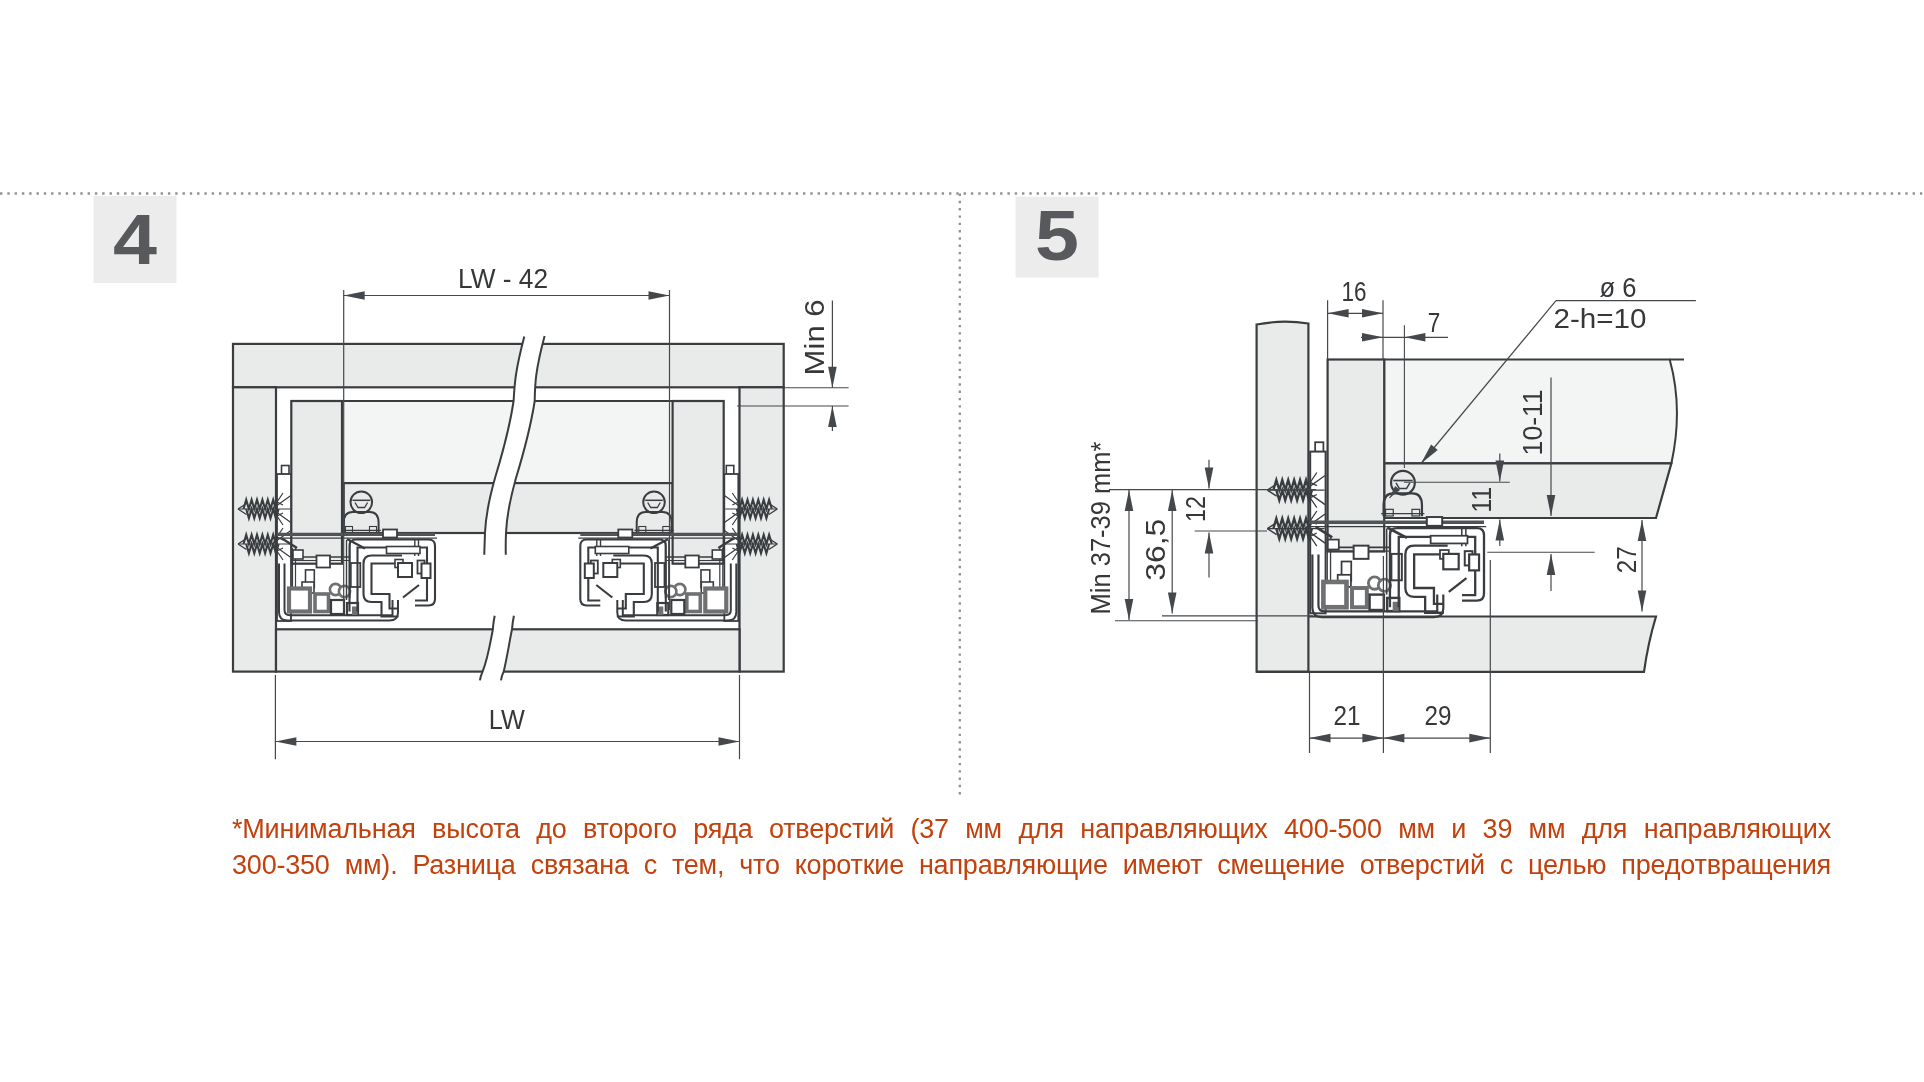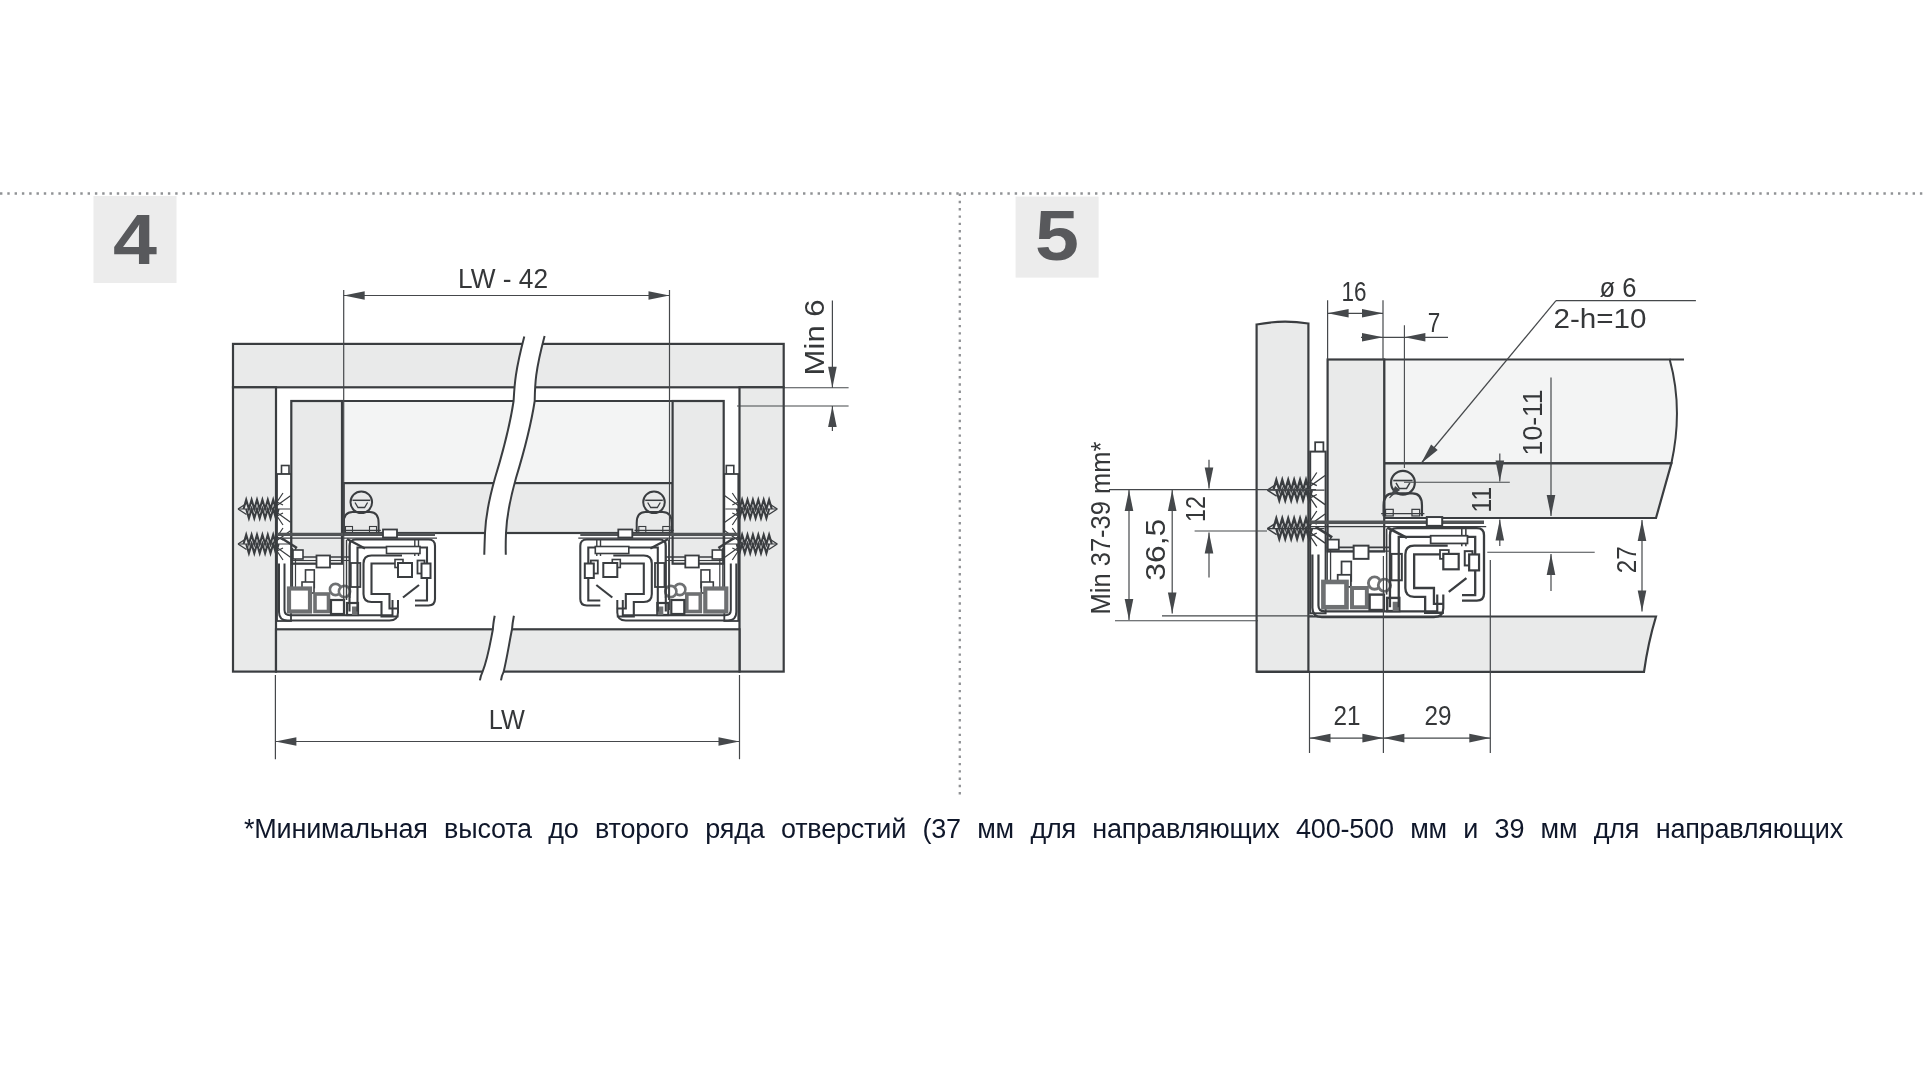--- a/index.html
+++ b/index.html
@@ -234,15 +234,16 @@
     <line x1="1309.5" y1="738.1" x2="1490.3" y2="738.1" stroke="#45484b" stroke-width="1.2"></line>
     <polygon points="1309.5,738.1 1330.5,733.8 1330.5,742.4" fill="#45484b"></polygon>
     <polygon points="1383.4,738.1 1362.4,742.4 1362.4,733.8" fill="#45484b"></polygon>
     <text x="1347" y="724.8" text-anchor="middle" font-family="Liberation Sans, sans-serif" font-size="28" fill="#353739" textLength="27" lengthAdjust="spacingAndGlyphs">21</text>
 
 <polygon points="1383.4,738.1 1404.4,733.8 1404.4,742.4" fill="#45484b"></polygon>
     <polygon points="1490.3,738.1 1469.3,742.4 1469.3,733.8" fill="#45484b"></polygon>
     <text x="1438" y="724.8" text-anchor="middle" font-family="Liberation Sans, sans-serif" font-size="28" fill="#353739" textLength="27" lengthAdjust="spacingAndGlyphs">29</text>
 </svg>
 
-<div style="position:absolute;left:232px;top:811px;width:1599px;font-family:'Liberation Sans',sans-serif;font-size:27px;line-height:36.4px;letter-spacing:-0.2px;color:#0f172a;margin-left:12px;">
+<div style="position:absolute;left:232px;top:811px;width:1599px;font-family:'Liberation Sans',sans-serif;font-size:27px;line-height:36.4px;letter-spacing:-0.2px;color:#c2410c;">
     <div style="text-align:justify;text-align-last:justify;">*Минимальная высота до второго ряда отверстий (37 мм для направляющих 400-500 мм и 39 мм для направляющих</div>
+    <div style="text-align:justify;text-align-last:justify;">300-350 мм). Разница связана с тем, что короткие направляющие имеют смещение отверстий с целью предотвращения</div>
   </div>
 
 </body></html>

